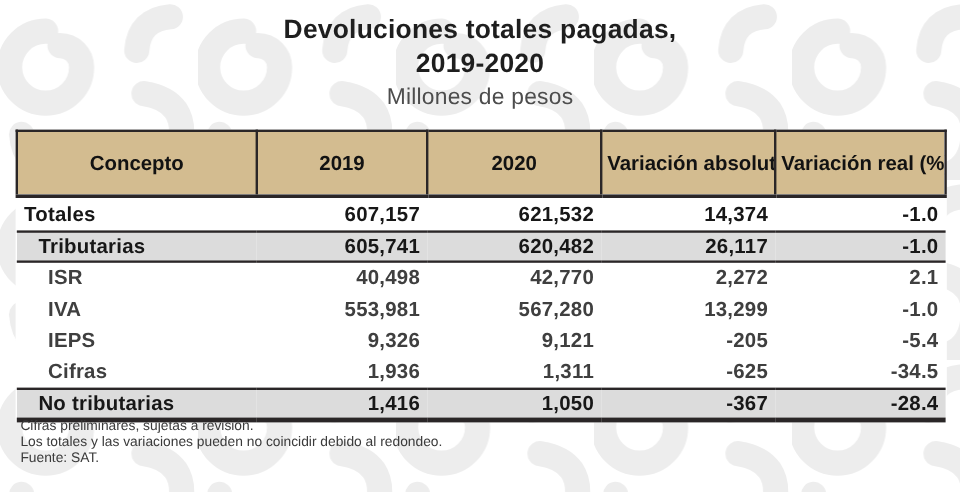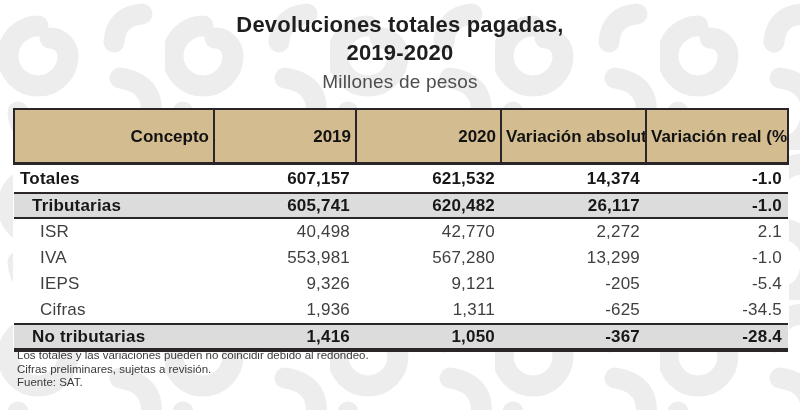--- a/index.html
+++ b/index.html
@@ -39,41 +39,41 @@
     table-layout:fixed;
   }
   table.report th, table.report td{
     overflow:hidden;white-space:nowrap;
   }
   thead th{
     background:var(--header-bg);
     border:2px solid var(--border);
     border-bottom:3px solid var(--border);
     font-weight:700;font-size:17px;color:#121212;
-    text-align:right;vertical-align:middle;
+    text-align:center;vertical-align:middle;
     padding:3px 4px;line-height:21px;height:46px;
     white-space:normal;
     margin-top:12px;
   }
   tbody td{
     font-size:17px;padding:1px 6px;vertical-align:middle;
     letter-spacing:.2px;
   }
   .num{text-align:right;}
   tr.row-total td{
     font-weight:700;color:var(--strong-color);
     border-bottom:2.5px solid var(--border);height:25px;
   }
   tr.row-section td{
     font-weight:700;color:var(--strong-color);
     background:var(--section-bg);
     border-bottom:2.5px solid var(--border);height:21px;margin-left:40px;
   }
   tr.row-item td{
-    font-weight:400;color:var(--item-color);height:24px;
+    font-weight:700;color:var(--item-color);height:24px;
   }
   tr.row-grand td{
     font-weight:700;color:var(--strong-color);
     background:var(--section-bg);
     border-top:2.5px solid var(--border);
     border-bottom:4px solid var(--border);height:21px;
   }
   .indent-1{padding-left:18px !important;}
   .indent-2{padding-left:26px !important;}
 
@@ -173,18 +173,18 @@
           <td class="num">1,416</td>
           <td class="num">1,050</td>
           <td class="num">-367</td>
           <td class="num">-28.4</td>
         </tr>
       </tbody>
     </table>
   </div>
 
   <div class="footnotes">
+    <div>Cifras preliminares, sujetas a revisión.</div>
     <div>Los totales y las variaciones pueden no coincidir debido al redondeo.</div>
-    <div>Cifras preliminares, sujetas a revisión.</div>
     <div>Fuente: SAT.</div>
   </div>
 
 </div>
 
 </body></html>

